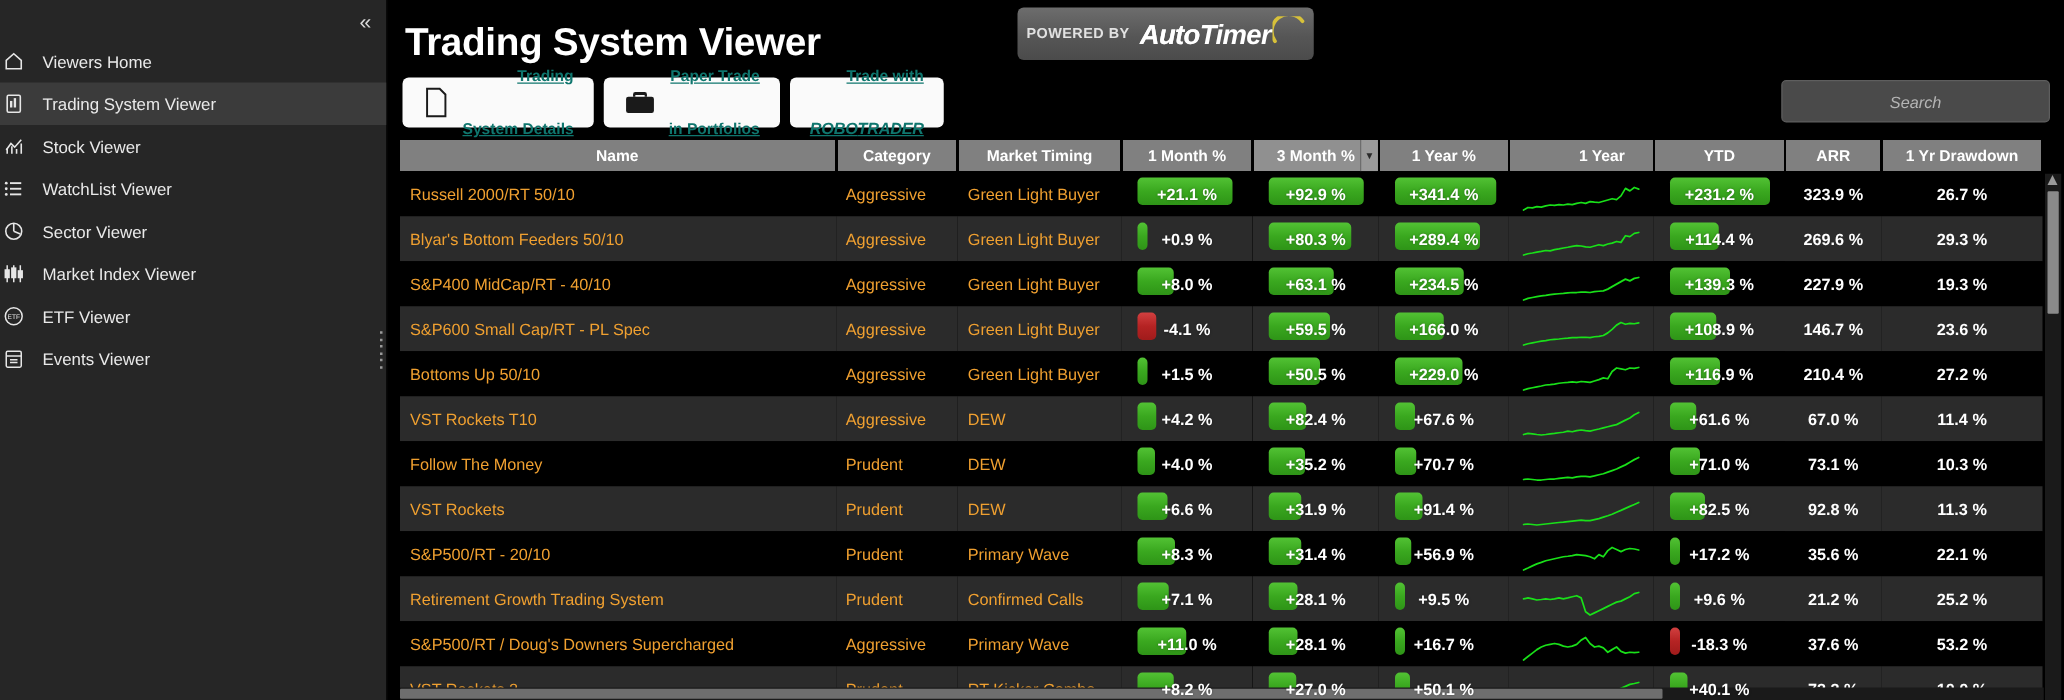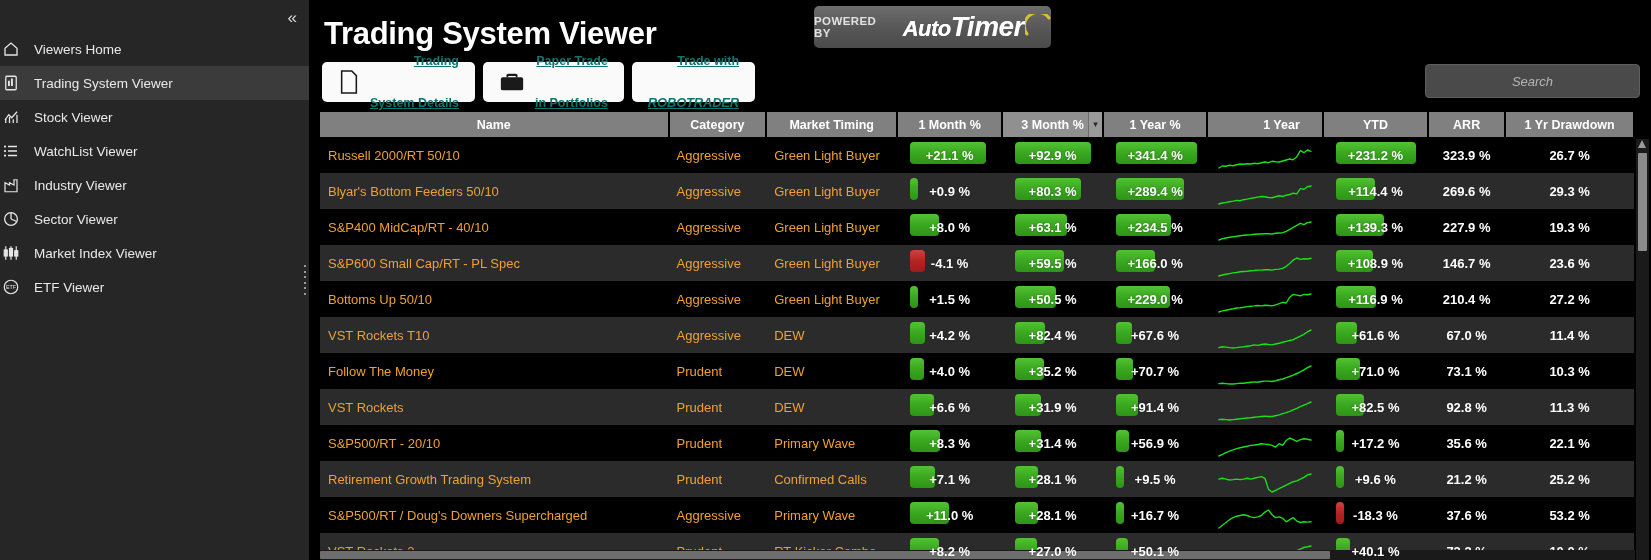--- a/index.html
+++ b/index.html
@@ -73,21 +73,21 @@
     letter-spacing: 0.4px;
   }
   .at-logo { display: flex; align-items: baseline; }
   .at-auto {
     font-size: 22px; font-weight: bold; font-style: italic;
     background: linear-gradient(180deg,#ffffff 40%,#b8b8b8 100%);
     -webkit-background-clip: text; background-clip: text; color: #fff;
     letter-spacing: -0.5px;
   }
   .at-timer {
-    font-size: 28px; font-weight: bold; font-style: italic;
+    font-size: 22px; font-weight: bold; font-style: italic;
     color: #fff; letter-spacing: -0.5px;
   }
   .at-arc { margin-left: 1px; }
 
   
   .actions { position: absolute; left: 12px; top: 62px; display: flex; gap: 8px; }
   .act-btn {
     height: 40px; background: #fafafa; border-radius: 5px;
     display: flex; align-items: center; gap: 10px;
     padding: 0 16px; cursor: pointer;
@@ -232,28 +232,20 @@
               <circle cx="4" cy="18" r="1.5"></circle>
               <rect x="8" y="5" width="12" height="2"></rect>
               <rect x="8" y="11" width="12" height="2"></rect>
               <rect x="8" y="17" width="12" height="2"></rect>
             </svg>
           </span>
           <span class="nav-label">WatchList Viewer</span>
         </div>
         <div class="nav-item">
           <span class="nav-icon">
-            <svg width="18" height="18" viewBox="0 0 24 24" fill="none" stroke="currentColor" stroke-width="1.6">
-              <path d="M4 21 V9 L10 12 V9 L16 12 V5 H20 V21 Z"></path>
-            </svg>
-          </span>
-          <span class="nav-label">Industry Viewer</span>
-        </div>
-        <div class="nav-item">
-          <span class="nav-icon">
             <svg width="18" height="18" viewBox="0 0 24 24" fill="none" stroke="currentColor" stroke-width="1.7">
               <circle cx="12" cy="12" r="8.5"></circle>
               <path d="M12 12 V3.5 M12 12 L19 15"></path>
             </svg>
           </span>
           <span class="nav-label">Sector Viewer</span>
         </div>
         <div class="nav-item">
           <span class="nav-icon">
             <svg width="18" height="18" viewBox="0 0 24 24" fill="none" stroke="currentColor" stroke-width="1.6">
@@ -266,20 +258,30 @@
           <span class="nav-label">Market Index Viewer</span>
         </div>
         <div class="nav-item">
           <span class="nav-icon">
             <svg width="18" height="18" viewBox="0 0 24 24" fill="none" stroke="currentColor" stroke-width="1.6">
               <circle cx="12" cy="12" r="9"></circle>
               <text x="12" y="15" font-size="7" fill="currentColor" stroke="none" text-anchor="middle" font-family="Liberation Sans">ETF</text>
             </svg>
           </span>
           <span class="nav-label">ETF Viewer</span>
+        </div>
+        <div class="nav-item">
+          <span class="nav-icon">
+            <svg width="18" height="18" viewBox="0 0 24 24" fill="none" stroke="currentColor" stroke-width="1.6">
+              <rect x="4" y="4" width="16" height="17" rx="1.5"></rect>
+              <path d="M4 9 H20"></path>
+              <path d="M8 13 H16 M8 16 H16"></path>
+            </svg>
+          </span>
+          <span class="nav-label">Events Viewer</span>
         </div>
       </div>
   </div>
   <div class="drag-handle">
     <i></i>
       <i></i>
       <i></i>
       <i></i>
       <i></i>
       <i></i>

